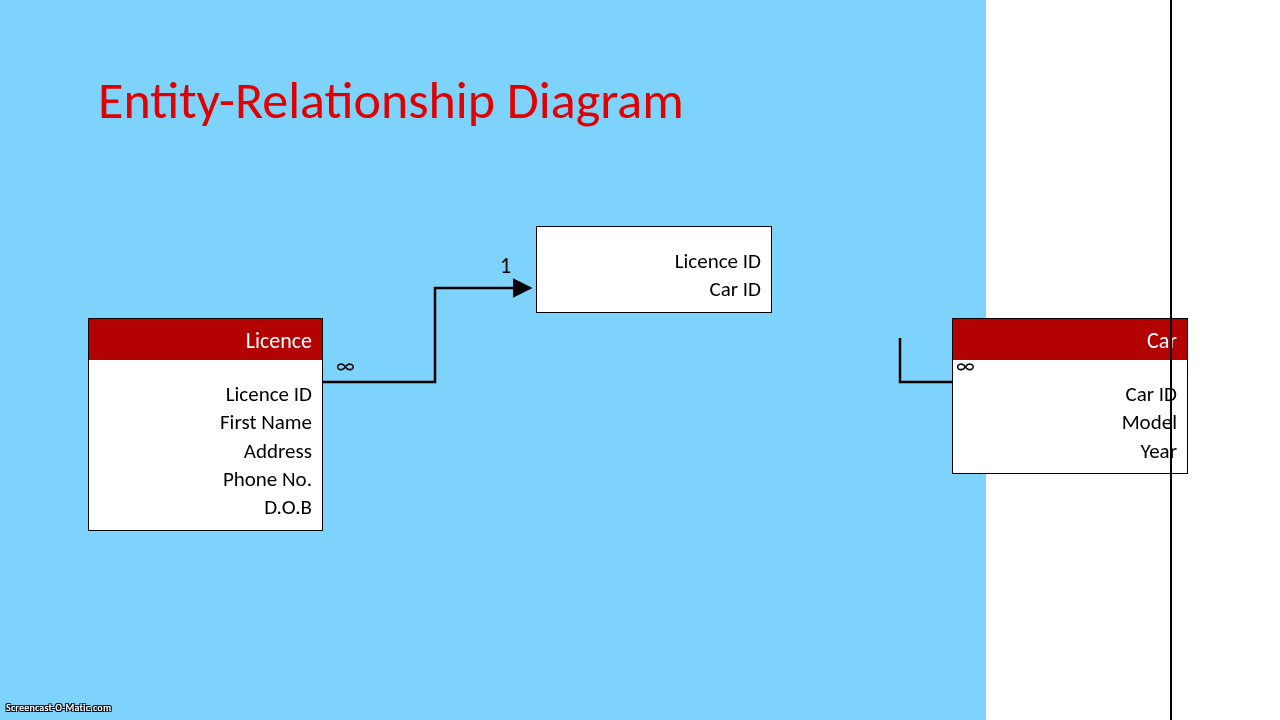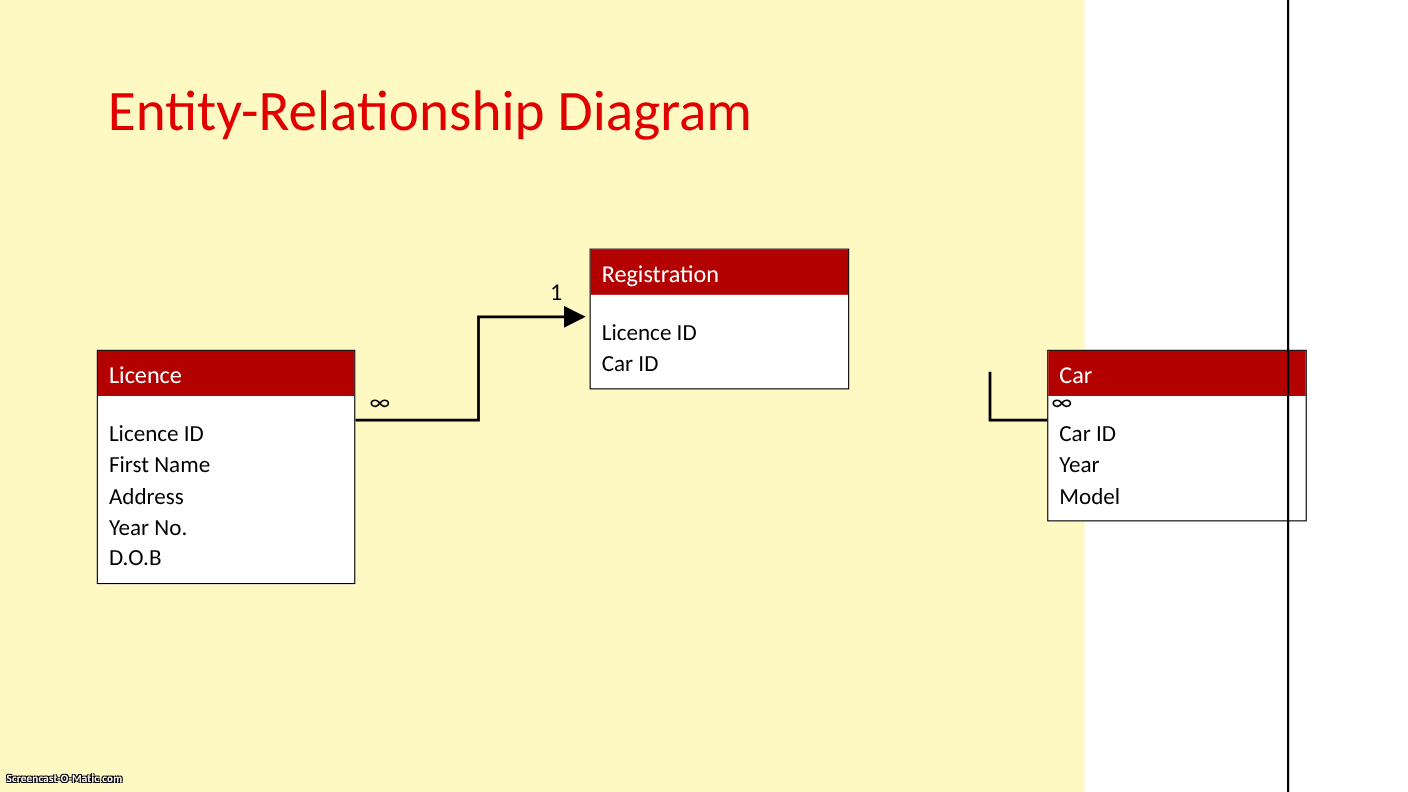--- a/index.html
+++ b/index.html
@@ -10,21 +10,22 @@
     background: #fff;
     font-family: Calibri, Arial, sans-serif;
     position: relative;
     overflow: hidden;
   }
   .slide {
     position: absolute;
     top: 0; left: 0;
     width: 986px;
     height: 720px;
-    background: #fef9c3;
+    background: #7dd3fc;
+    text-align: right;
   }
   .divider {
     position: absolute;
     top: 0;
     left: 1170px;
     width: 2px;
     height: 720px;
     background: #000;
   }
   .title {
@@ -107,39 +108,38 @@
 
     <path d="M 900 338 L 900 382 L 980 382" stroke="#000" stroke-width="2.5" fill="none"></path>
   </svg>
 
   <div class="entity" id="ent-licence">
     <div class="entity-header">Licence</div>
     <div class="entity-body">
       <div>Licence ID</div>
       <div>First Name</div>
       <div>Address</div>
-      <div>Year No.</div>
+      <div>Phone No.</div>
       <div>D.O.B</div>
     </div>
   </div>
 
   <div class="entity" id="ent-registration">
-    <div class="entity-header">Registration</div>
     <div class="entity-body">
       <div>Licence ID</div>
       <div>Car ID</div>
     </div>
   </div>
 
   <div class="entity" id="ent-car">
     <div class="entity-header">Car</div>
     <div class="entity-body">
       <div>Car ID</div>
+      <div>Model</div>
       <div>Year</div>
-      <div>Model</div>
     </div>
   </div>
 
   <div class="card-label" id="lbl-inf-left">∞</div>
   <div class="card-label" id="lbl-one">1</div>
   <div class="card-label" id="lbl-inf-right">∞</div>
 
 </div>
 
 <div class="divider"></div>

